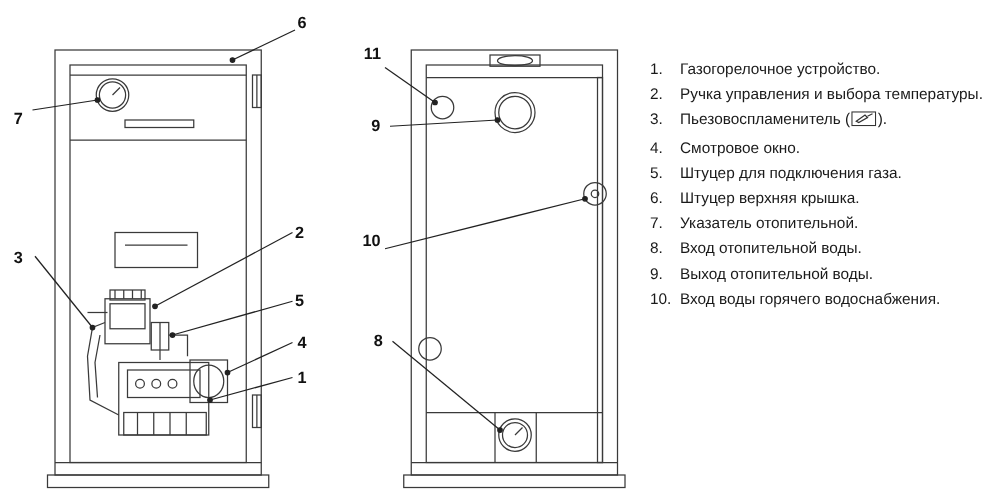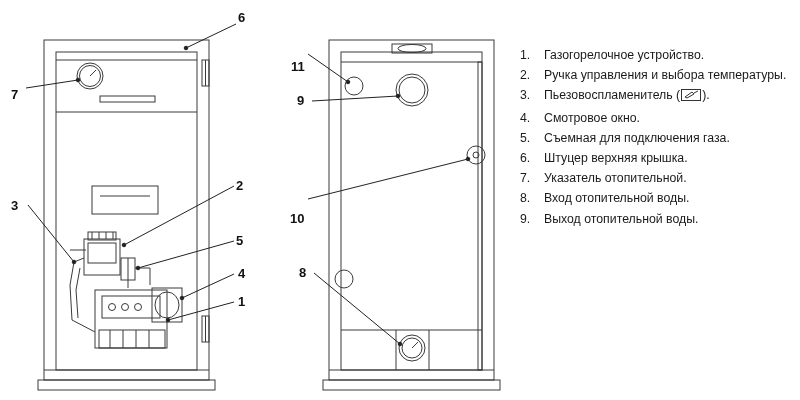--- a/index.html
+++ b/index.html
@@ -189,23 +189,23 @@
     </g>
   </svg>
 
   <div class="label" style="left:238px; top:11px;">6</div>
   <div class="label" style="left:11px;  top:88px;">7</div>
   <div class="label" style="left:11px;  top:199px;">3</div>
   <div class="label" style="left:236px; top:179px;">2</div>
   <div class="label" style="left:236px; top:234px;">5</div>
   <div class="label" style="left:238px; top:267px;">4</div>
   <div class="label" style="left:238px; top:295px;">1</div>
-  <div class="label" style="left:291px; top:60px;">11</div>
+  <div class="label" style="left:291px; top:36px;">11</div>
   <div class="label" style="left:297px; top:94px;">9</div>
-  <div class="label" style="left:290px; top:212px;text-align:right;">10</div>
+  <div class="label" style="left:290px; top:186px;text-align:right;">10</div>
   <div class="label" style="left:299px; top:266px;">8</div>
 
   <div class="legend">
 
     <div class="legend-item">
       <span class="legend-num">1.</span>
       <span class="legend-text">Газогорелочное устройство.</span>
     </div>
 
     <div class="legend-item">
@@ -222,21 +222,21 @@
             </svg></span><span>).</span></span>
     </div>
 
     <div class="legend-item">
       <span class="legend-num">4.</span>
       <span class="legend-text">Смотровое окно.</span>
     </div>
 
     <div class="legend-item">
       <span class="legend-num">5.</span>
-      <span class="legend-text">Съемная для подключения газа.</span>
+      <span class="legend-text">Штуцер для подключения газа.</span>
     </div>
 
     <div class="legend-item">
       <span class="legend-num">6.</span>
       <span class="legend-text">Штуцер верхняя крышка.</span>
     </div>
 
     <div class="legend-item">
       <span class="legend-num">7.</span>
       <span class="legend-text">Указатель отопительной.</span>
@@ -245,16 +245,20 @@
     <div class="legend-item">
       <span class="legend-num">8.</span>
       <span class="legend-text">Вход отопительной воды.</span>
     </div>
 
     <div class="legend-item">
       <span class="legend-num">9.</span>
       <span class="legend-text">Выход отопительной воды.</span>
     </div>
 
+    <div class="legend-item">
+      <span class="legend-num">10.</span>
+      <span class="legend-text">Вход воды горячего водоснабжения.</span>
+    </div>
 
 
   </div>
 </div>
 
 </body></html>

